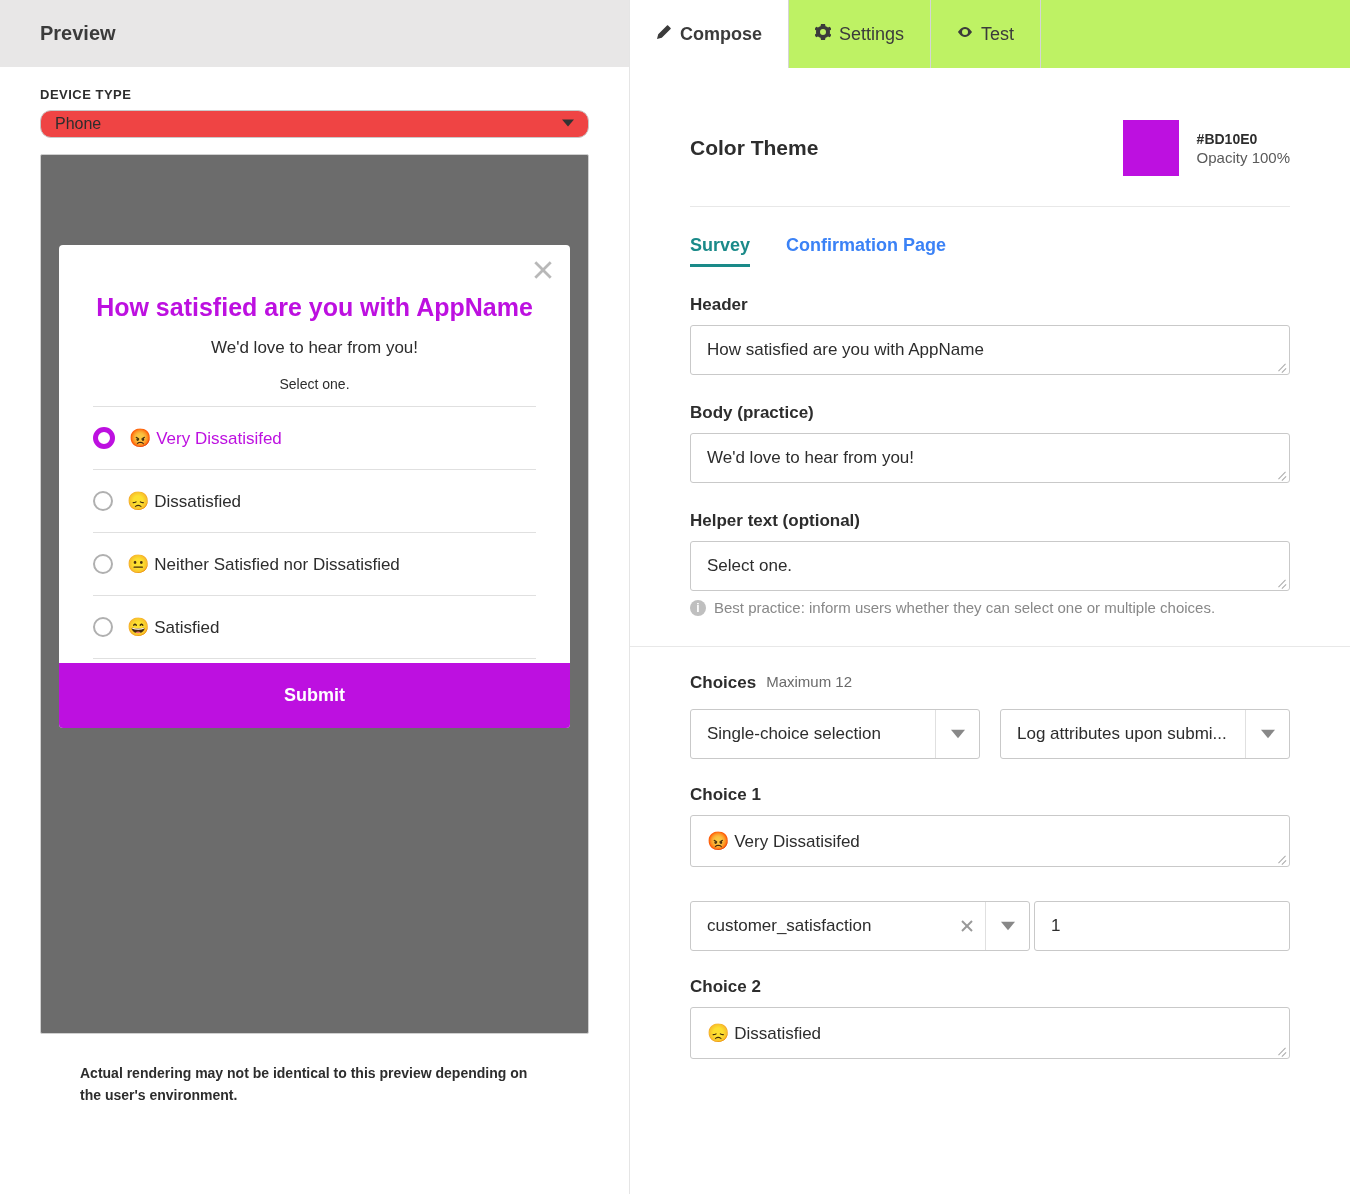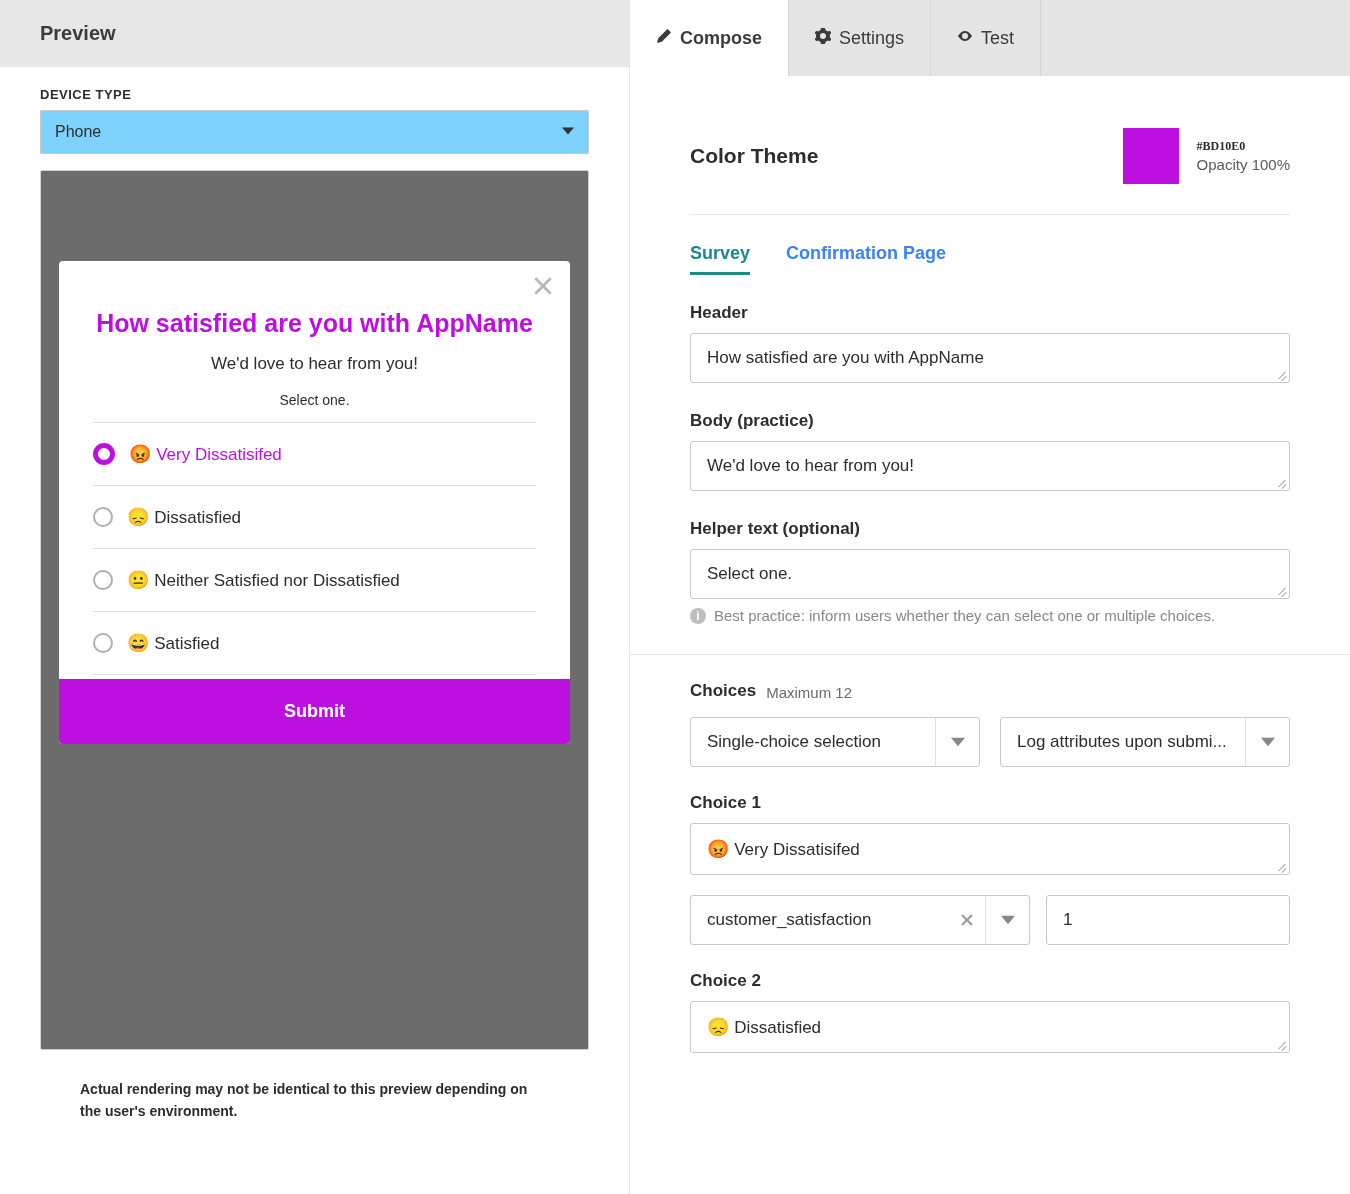--- a/index.html
+++ b/index.html
@@ -6,21 +6,21 @@
 body { font-family: -apple-system, BlinkMacSystemFont, "Segoe UI", Helvetica, Arial, sans-serif; color: #2d2d2d; background: #fff; }
 
 .app { display: flex; width: 1350px; height: 1194px; position: relative; }
 
 
 .left { width: 629px; background: #fff; }
 .left-header { background: #e8e7e7; padding: 22px 40px; }
 .left-header h2 { font-size: 20px; font-weight: 700; color: #3b3b3b; }
 .preview-body { padding: 20px 40px; }
 .label-device { font-size: 13px; font-weight: 700; letter-spacing: 0.5px; color: #2d2d2d; margin-bottom: 8px; }
-.select-wrap { position: relative; border: 1px solid #c9c9c9; border-radius: 1px; background: #7dd3fc; height: 44px; display: flex; align-items: center; padding: 0 14px; cursor: pointer; }
+.select-wrap { position: relative; border: 1px solid #c9c9c9; border-radius: 11px; background: #ef4444; height: 28px; display: flex; align-items: center; padding: 0 14px; cursor: pointer; }
 .select-wrap .caret { position: absolute; right: 14px; top: 50%; transform: translateY(-50%); }
 .caret svg { width: 12px; height: 12px; fill: #333; }
 
 .phone-frame { margin-top: 16px; background: #6c6c6c; border: 1px solid #d0d0d0; border-radius: 2px; height: 880px; position: relative; padding-top: 90px; }
 .phone-card { margin: 0 18px; background: #fff; border-radius: 4px; overflow: hidden; }
 .phone-card .close { display: flex; justify-content: flex-end; padding: 14px 16px 0 16px; }
 .close-x svg { width: 22px; height: 22px; stroke: #b8b8b8; stroke-width: 2.5; fill: none; }
 
 .survey-head { text-align: center; padding: 6px 34px 10px 34px; }
 .survey-title { color: #BD10E0; font-size: 25px; font-weight: 700; line-height: 1.3; }
@@ -35,66 +35,66 @@
 .option-label { font-size: 17px; color: #2d2d2d; }
 .option-label.selected { color: #BD10E0; }
 .emoji { font-size: 18px; }
 
 .submit-btn { background: #BD10E0; color: #fff; text-align: center; font-weight: 700; font-size: 18px; padding: 22px 0; cursor: pointer; }
 
 .footnote { font-size: 14px; font-weight: 600; text-align: left; padding: 28px 40px 0 40px; color: #2d2d2d; line-height: 1.6; }
 
 
 .right { flex: 1; border-left: 1px solid #e5e5e5; display: flex; flex-direction: column; }
-.tabs { display: flex; background: #e5e5e5; height: 76px; }
+.tabs { display: flex; background: #bef264; height: 68px; }
 .tab { display: flex; align-items: center; gap: 8px; padding: 0 26px; font-size: 18px; color: #3b3b3b; border-right: 1px solid #d5d5d5; cursor: pointer; }
 .tab.active { background: #fff; font-weight: 600; border-right: 1px solid #d5d5d5; }
 .tab svg { width: 16px; height: 16px; fill: #3b3b3b; }
 
 .compose-body { padding: 52px 60px 0 60px; overflow: hidden; }
 
 .color-row { display: flex; justify-content: space-between; align-items: center; padding-bottom: 30px; border-bottom: 1px solid #e8e8e8; }
 .color-label { font-size: 21px; font-weight: 700; }
 .color-right { display: flex; align-items: center; gap: 18px; }
 .swatch { width: 56px; height: 56px; background: #BD10E0; }
-.color-meta .hex { font-weight: 700; font-size: 12px; font-family: Liberation Serif, serif; }
+.color-meta .hex { font-weight: 700; font-size: 14px; }
 .color-meta .op { font-size: 15px; color: #5a5a5a; margin-top: 2px; }
 
 .subtabs { display: flex; gap: 36px; margin-top: 28px; }
 .subtab { font-size: 18px; color: #3b82f6; padding-bottom: 8px; cursor: pointer; font-weight: 600; }
 .subtab.active { color: #1a8a89; border-bottom: 3px solid #1a8a89; }
 
 .field-group { margin-top: 28px; }
 .field-label { font-size: 17px; font-weight: 700; margin-bottom: 10px; }
 .textarea-like { border: 1px solid #c9c9c9; border-radius: 3px; padding: 14px 16px; font-size: 17px; min-height: 50px; position: relative; background: #fff; }
 .resize-grip { position: absolute; right: 2px; bottom: 2px; width: 12px; height: 12px; }
 .resize-grip::before, .resize-grip::after { content: ""; position: absolute; background: #aaa; height: 1px; }
 .resize-grip::before { width: 10px; transform: rotate(-45deg); right: 0; bottom: 4px; }
 .resize-grip::after { width: 6px; transform: rotate(-45deg); right: 0; bottom: 1px; }
 
 .hint-row { display: flex; align-items: center; gap: 8px; margin-top: 8px; color: #888; font-size: 15px; }
 .info-icon { width: 16px; height: 16px; border-radius: 50%; background: #bfbfbf; color: #fff; font-size: 12px; font-weight: bold; display: flex; align-items: center; justify-content: center; flex-shrink: 0; }
 
 .divider { border-top: 1px solid #e8e8e8; margin: 30px -60px 0 -60px; }
 
-.choices-header { display: flex; align-items: flex-end; gap: 10px; margin-top: 26px; }
+.choices-header { display: flex; align-items: flex-start; gap: 10px; margin-top: 26px; }
 .choices-header .main { font-size: 17px; font-weight: 700; }
 .choices-header .sub { font-size: 15px; color: #6a6a6a; }
 
 .dropdown-row { display: flex; gap: 20px; margin-top: 16px; }
 .dropdown { border: 1px solid #c9c9c9; border-radius: 3px; height: 50px; display: flex; align-items: center; position: relative; background: #fff; cursor: pointer; flex: 1; }
 .dropdown .dd-text { padding: 0 16px; font-size: 17px; flex: 1; overflow: hidden; text-overflow: ellipsis; white-space: nowrap; }
 .dd-caret { width: 44px; border-left: 1px solid #e0e0e0; height: 100%; display: flex; align-items: center; justify-content: center; }
 .dd-caret svg { width: 14px; height: 14px; fill: #888; }
 
 .choice-block { margin-top: 26px; }
 .choice-label { font-size: 17px; font-weight: 700; margin-bottom: 10px; }
 .choice-input { border: 1px solid #c9c9c9; border-radius: 3px; padding: 14px 16px; font-size: 17px; position: relative; background: #fff; }
 
-.attr-row { display: flex; gap: 16px; margin-top: 20px; }
+.attr-row { display: flex; gap: 4px; margin-top: 34px; }
 .attr-select { border: 1px solid #c9c9c9; border-radius: 3px; height: 50px; display: flex; align-items: center; position: relative; background: #fff; flex: 0 0 340px; }
 .attr-select .sel-text { padding: 0 16px; font-size: 17px; flex: 1; }
 .attr-select .clear { width: 36px; height: 100%; display: flex; align-items: center; justify-content: center; color: #999; border: none; }
 .attr-select .clear svg { width: 12px; height: 12px; stroke: #999; stroke-width: 2; fill: none; }
 .attr-value { border: 1px solid #c9c9c9; border-radius: 3px; height: 50px; padding: 0 16px; font-size: 17px; display: flex; align-items: center; flex: 1; background: #fff; }
 
 </style>
 </head>
 <body>
 

